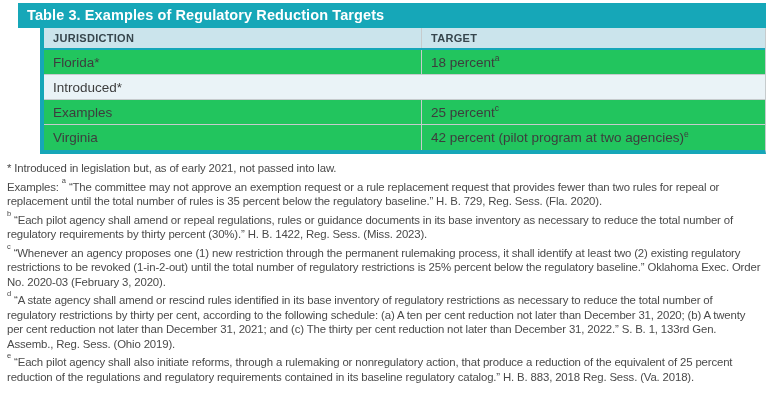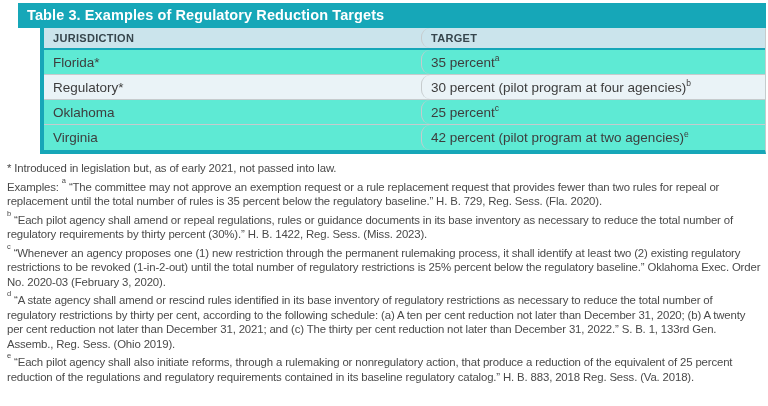--- a/index.html
+++ b/index.html
@@ -18,27 +18,27 @@
     border-right:1px solid #c6cbcd;
     border-bottom:4px solid #16a7b8;
     margin-left:22px;
   }
 
   .row { display:grid; grid-template-columns:377px 1fr; }
 
   .header-row { background:#cbe4ec; border-bottom:2px solid #16a7b8; height:22px; }
   .header-row .cell { font-size:11px; font-weight:bold; color:#36454c; letter-spacing:0.3px; }
 
-  .data-row { height:25px; background:#5eead4; border-bottom:1px solid #c6cbcd; }
+  .data-row { height:25px; background:#22c55e; border-bottom:1px solid #c6cbcd; }
   .data-row.alt { background:#eaf3f7; }
   .data-row:last-child { border-bottom:none; }
 
   .cell { display:flex; align-items:center; padding-left:9px;
           font-size:13.5px; color:#3d3d3d; white-space:nowrap; overflow:hidden; }
-  .col2 { border-left:1px solid #c6cbcd;border-radius:9px; }
+  .col2 { border-left:1px solid #c6cbcd; }
 
   sup { font-size:8.5px; color:#3d3d3d; position:relative; top:-4px; line-height:0; }
 
   .footnotes { margin:7px 3px 0 3px; width:762px; color:#4a4a4a;
                font-size:11.4px; line-height:14.5px; letter-spacing:-0.15px; }
   .fn { margin:4px; }
   .fn sup { font-size:7.5px; top:-3px; color:#4a4a4a; }
 </style>
 </head>
 <body>
@@ -48,35 +48,31 @@
 
   <div class="grid">
     <div class="row header-row">
       <div class="cell col1">JURISDICTION</div>
       <div class="cell col2">TARGET</div>
     </div>
 
     <div class="row data-row">
       <div class="cell col1">Florida*</div>
       <div class="cell col2">
-          <span>35 percent</span>
+          <span>18 percent</span>
           <sup>a</sup>
         </div>
     </div>
 
     <div class="row data-row alt">
-      <div class="cell col1">Regulatory*</div>
-      <div class="cell col2">
-          <span>30 percent (pilot program at four agencies)</span>
-          <sup>b</sup>
-        </div>
+      <div class="cell col1">Introduced*</div>
     </div>
 
     <div class="row data-row">
-      <div class="cell col1">Oklahoma</div>
+      <div class="cell col1">Examples</div>
       <div class="cell col2">
           <span>25 percent</span>
           <sup>c</sup>
         </div>
     </div>
 
 
     <div class="row data-row">
       <div class="cell col1">Virginia</div>
       <div class="cell col2">

